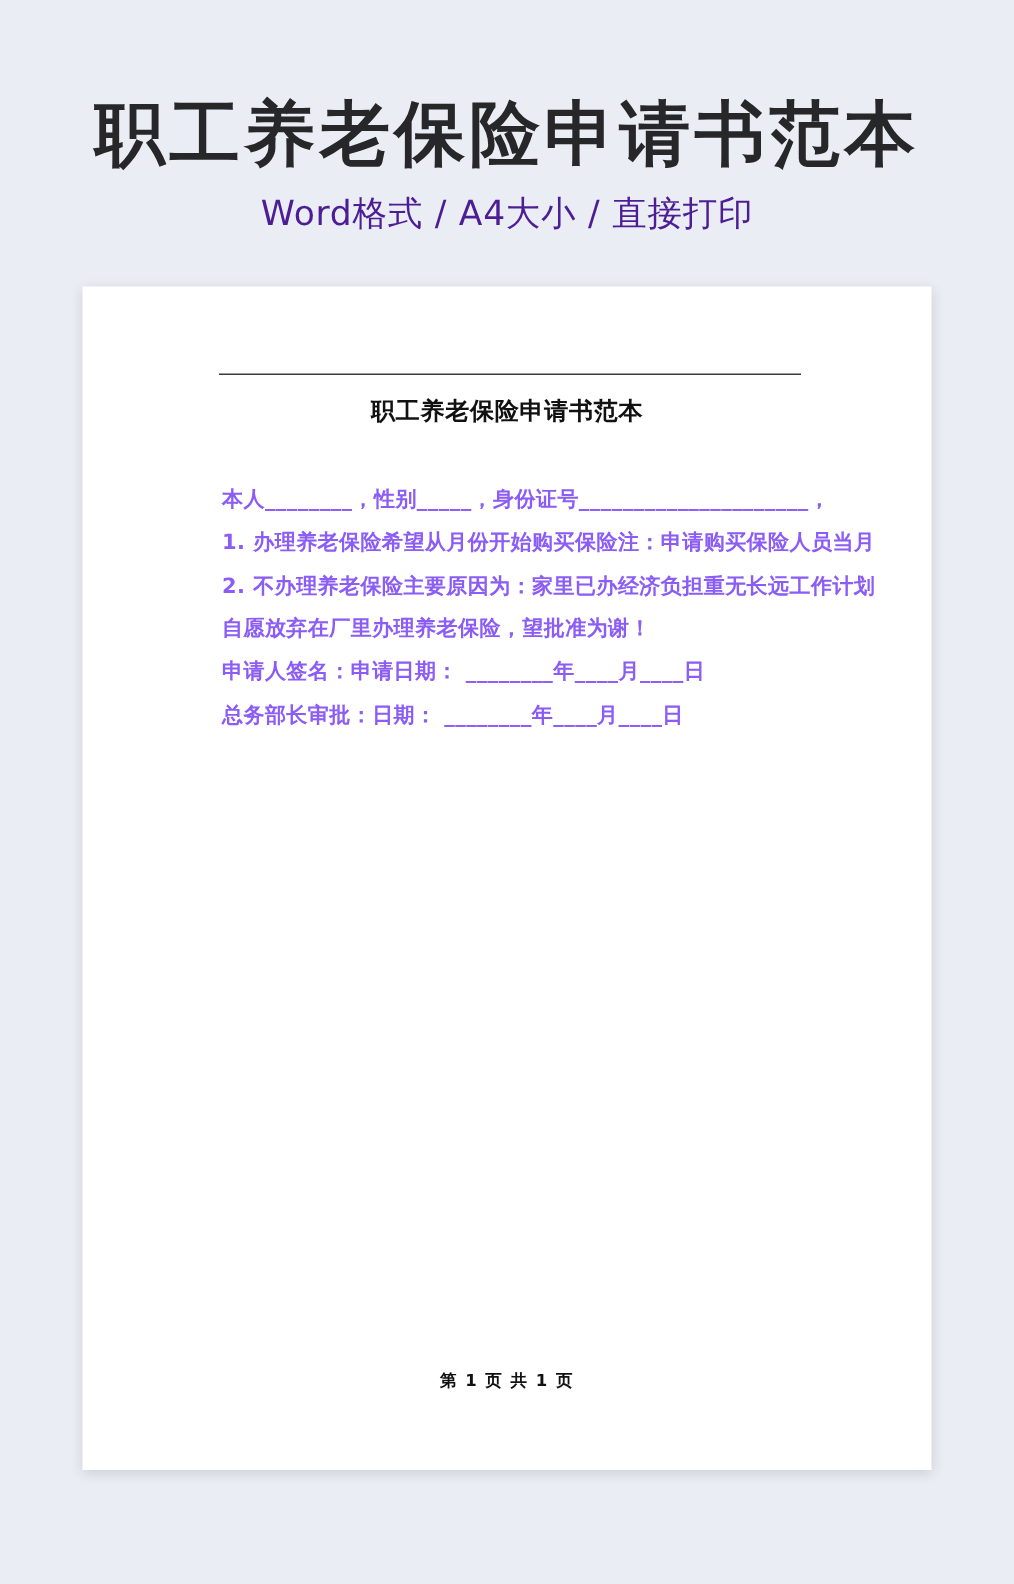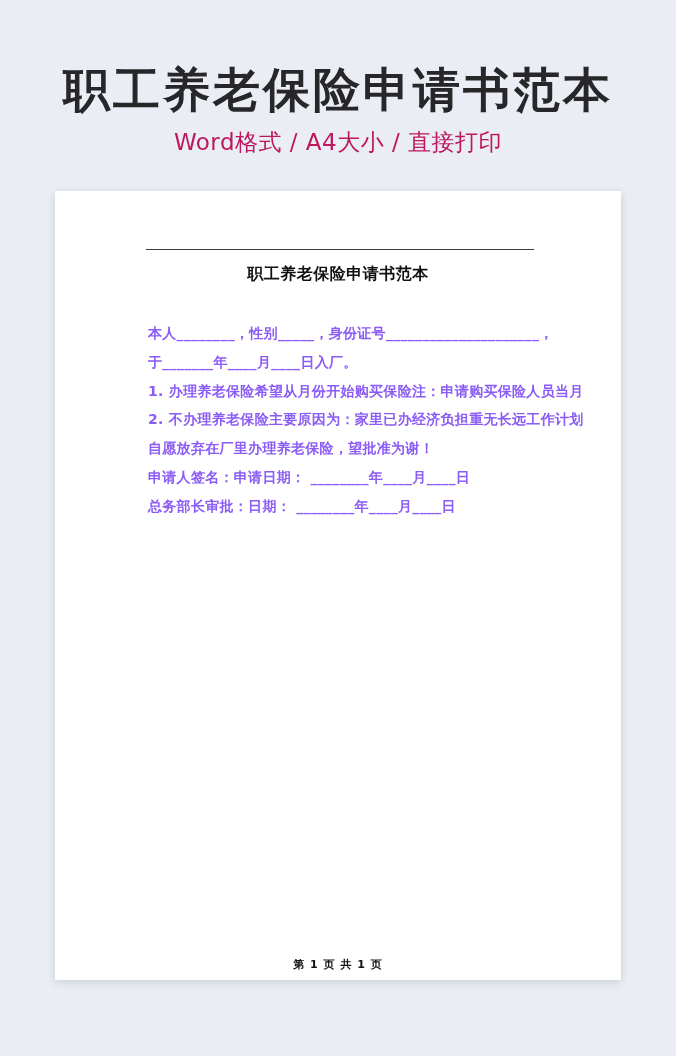--- a/index.html
+++ b/index.html
@@ -17,21 +17,21 @@
     font-weight: 900;
     letter-spacing: 3px;
     color: #27272a;
     line-height: 1.1;
     white-space: nowrap;
   }
   .subtitle {
     margin-top: 11px;
     font-size: 23px;
     font-weight: 500;
-    color: #be185d;
+    color: #4c1d95;
     letter-spacing: 0.5px;
   }
   .page {
     position: absolute;
     left: 55px; top: 191px;
     width: 566px; height: 789px;
     background: #ffffff;
     box-shadow: 0 2px 8px rgba(40,50,70,0.16);
   }
   .doc-rule {
@@ -67,38 +67,36 @@
   .doc-footer {
     position: absolute;
     top: 722px; left: 0;
     width: 100%;
     text-align: center;
     font-size: 11px;
     font-weight: 700;
     color: #111111;
     line-height: 16px;
     letter-spacing: 1px;
-    margin-top: 44px;
   }
 </style>
 </head>
 <body>
 
 <div class="header">
   <div class="main-title">职工养老保险申请书范本</div>
   <div class="subtitle">Word格式 / A4大小 / 直接打印</div>
 </div>
 
 <div class="page">
   <div class="doc-rule"></div>
   <div class="doc-title">职工养老保险申请书范本</div>
   <div class="doc-body">
       <div class="doc-paragraph">
         <div class="doc-line">本人________，性别_____，身份证号_____________________，</div>
-        <div class="doc-line">于_______年____月____日入厂。</div>
       </div>
       <div class="doc-paragraph">
         <div class="doc-line">1. 办理养老保险希望从月份开始购买保险注：申请购买保险人员当月</div>
       </div>
       <div class="doc-paragraph">
         <div class="doc-line">2. 不办理养老保险主要原因为：家里已办经济负担重无长远工作计划</div>
         <div class="doc-line">自愿放弃在厂里办理养老保险，望批准为谢！</div>
       </div>
       <div class="doc-paragraph">
         <div class="doc-line">申请人签名：申请日期： ________年____月____日</div>

